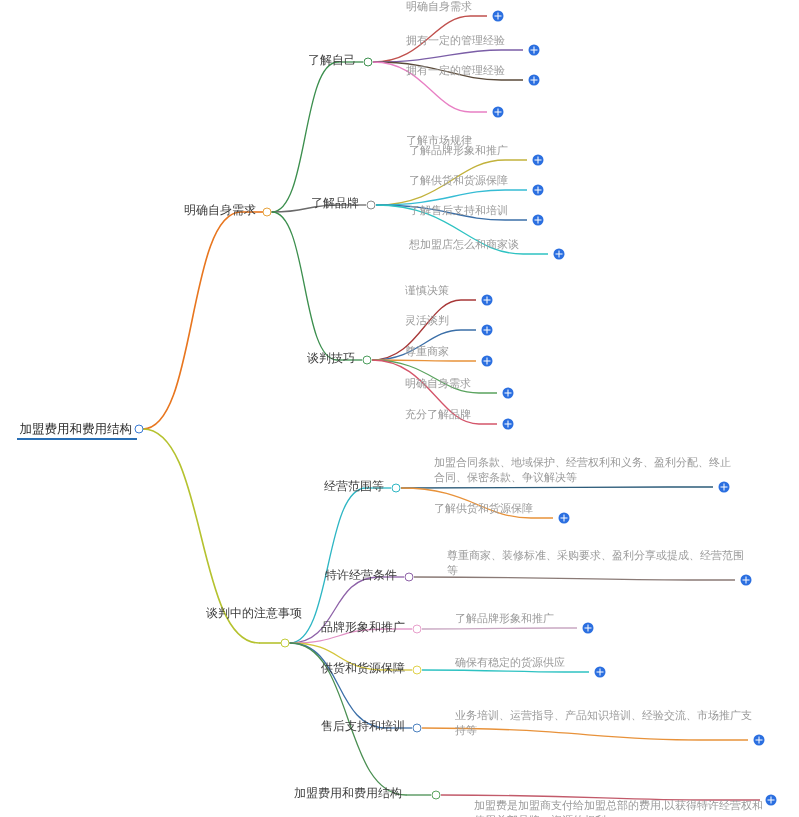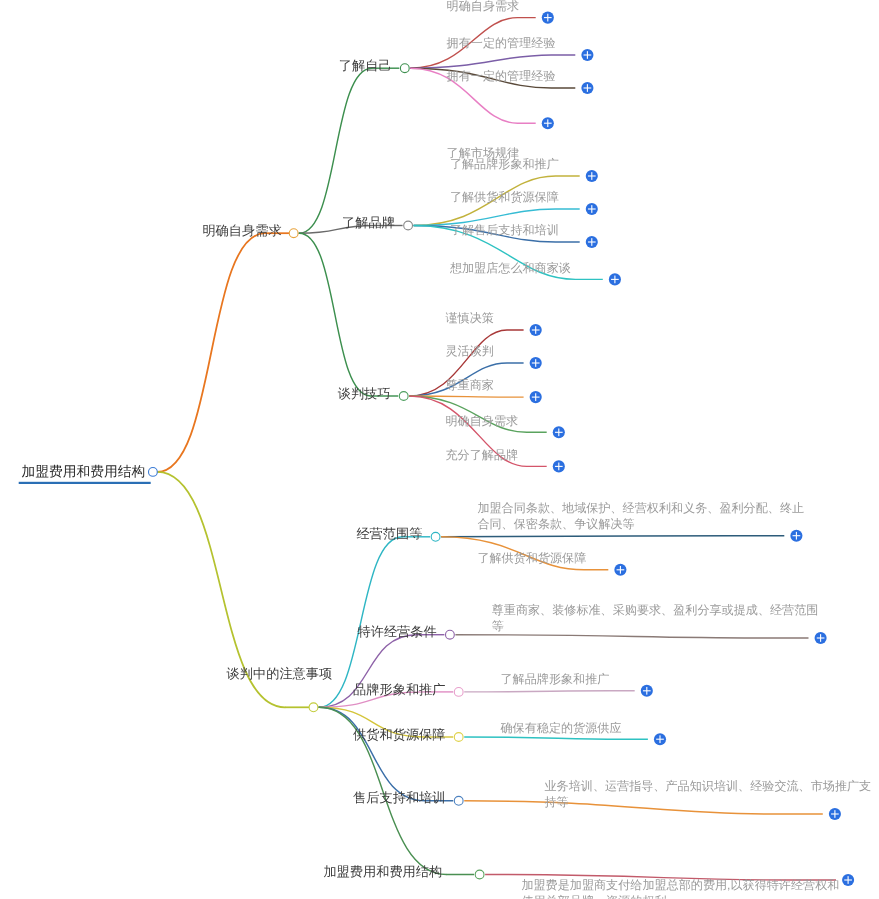--- a/index.html
+++ b/index.html
@@ -194,20 +194,20 @@
       <div class="node-label lvl3" style="left: 408px; top: 627px;">品牌形象和推广</div>
       <div class="dot" style="left: 417px; top: 629px; border-color: rgb(232, 160, 204);"></div>
       <div class="leaf-label" style="left: 455px; top: 626px; width: 200px;">了解品牌形象和推广</div>
       <div class="plus-badge" title="+" style="left: 588px; top: 628px; background: rgb(43, 111, 224);"></div>
       <div class="node-label lvl3" style="left: 408px; top: 668px;">供货和货源保障</div>
       <div class="dot" style="left: 417px; top: 670px; border-color: rgb(224, 210, 74);"></div>
       <div class="leaf-label" style="left: 455px; top: 670px; width: 200px;">确保有稳定的货源供应</div>
       <div class="plus-badge" title="+" style="left: 600px; top: 672px; background: rgb(43, 111, 224);"></div>
       <div class="node-label lvl3" style="left: 408px; top: 726px;">售后支持和培训</div>
       <div class="dot" style="left: 417px; top: 728px; border-color: rgb(77, 130, 192);"></div>
-      <div class="leaf-label" style="left: 455px; top: 738px; width: 300px; margin-left: 40px;">业务培训、运营指导、产品知识培训、经验交流、市场推广支持等</div>
+      <div class="leaf-label" style="left: 455px; top: 738px; width: 300px;">业务培训、运营指导、产品知识培训、经验交流、市场推广支持等</div>
       <div class="plus-badge" title="+" style="left: 759px; top: 740px; background: rgb(43, 111, 224);"></div>
       <div class="node-label lvl3" style="left: 405px; top: 793px;">加盟费用和费用结构</div>
       <div class="dot" style="left: 436px; top: 795px; border-color: rgb(90, 163, 94);"></div>
       <div class="leaf-label" style="left: 474px; top: 828px; width: 300px;">加盟费是加盟商支付给加盟总部的费用,以获得特许经营权和使用总部品牌、资源的权利</div>
       <div class="plus-badge" title="+" style="left: 771px; top: 800px; background: rgb(43, 111, 224);"></div>
     </div>
 </div>
 
 </body></html>

